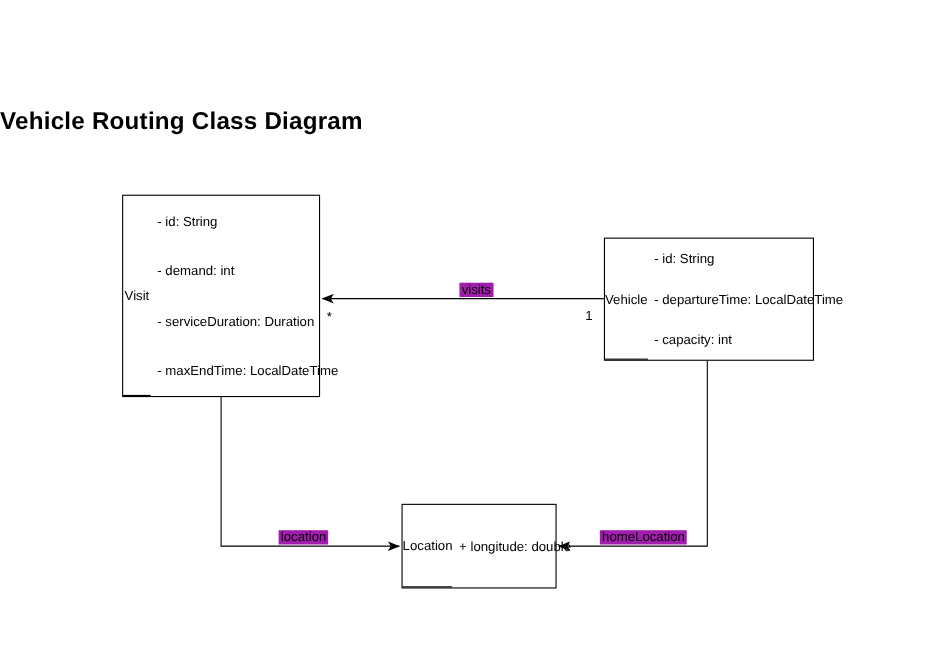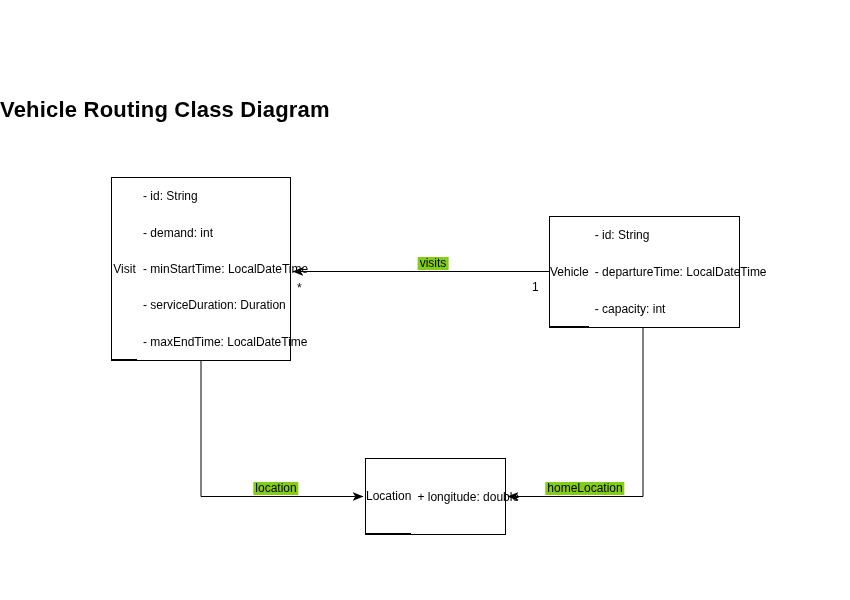--- a/index.html
+++ b/index.html
@@ -58,21 +58,21 @@
     flex: 1 1 auto;
     display: flex;
     align-items: center;
     padding-left: 6px;
     white-space: nowrap;
   }
   .edge-label {
     position: absolute;
     font-size: 12px;
     color: #000000;
-    background: #84cc16;
+    background: #a21caf;
     padding: 0 2px;
     transform: translateX(-50%);
     white-space: nowrap;
     line-height: 13px;
   }
   .multiplicity {
     position: absolute;
     font-size: 12px;
     color: #000000;
     line-height: 13px;
@@ -94,21 +94,20 @@
     <path d="M 549 271.5 L 293 271.5" fill="none" stroke="#000000" stroke-width="1" marker-end="url(#arrowhead)"></path>
     <path d="M 201 361 L 201 496.5 L 363 496.5" fill="none" stroke="#000000" stroke-width="1" marker-end="url(#arrowhead)"></path>
     <path d="M 643 320 L 643 496.5 L 508 496.5" fill="none" stroke="#000000" stroke-width="1" marker-end="url(#arrowhead)"></path>
   </svg>
 
   <div class="uml-class" style="left:111px; top:177px; width:180px; height:184px;">
     <div class="uml-title">Visit</div>
     <div class="uml-attrs">
       <div class="uml-attr">- id: String</div>
       <div class="uml-attr">- demand: int</div>
-      <div class="uml-attr">- minStartTime: LocalDateTime</div>
       <div class="uml-attr">- serviceDuration: Duration</div>
       <div class="uml-attr">- maxEndTime: LocalDateTime</div>
     </div>
   </div>
 
   <div class="uml-class" style="left:549px; top:216px; width:191px; height:112px;">
     <div class="uml-title">Vehicle</div>
     <div class="uml-attrs">
       <div class="uml-attr">- id: String</div>
       <div class="uml-attr">- departureTime: LocalDateTime</div>

